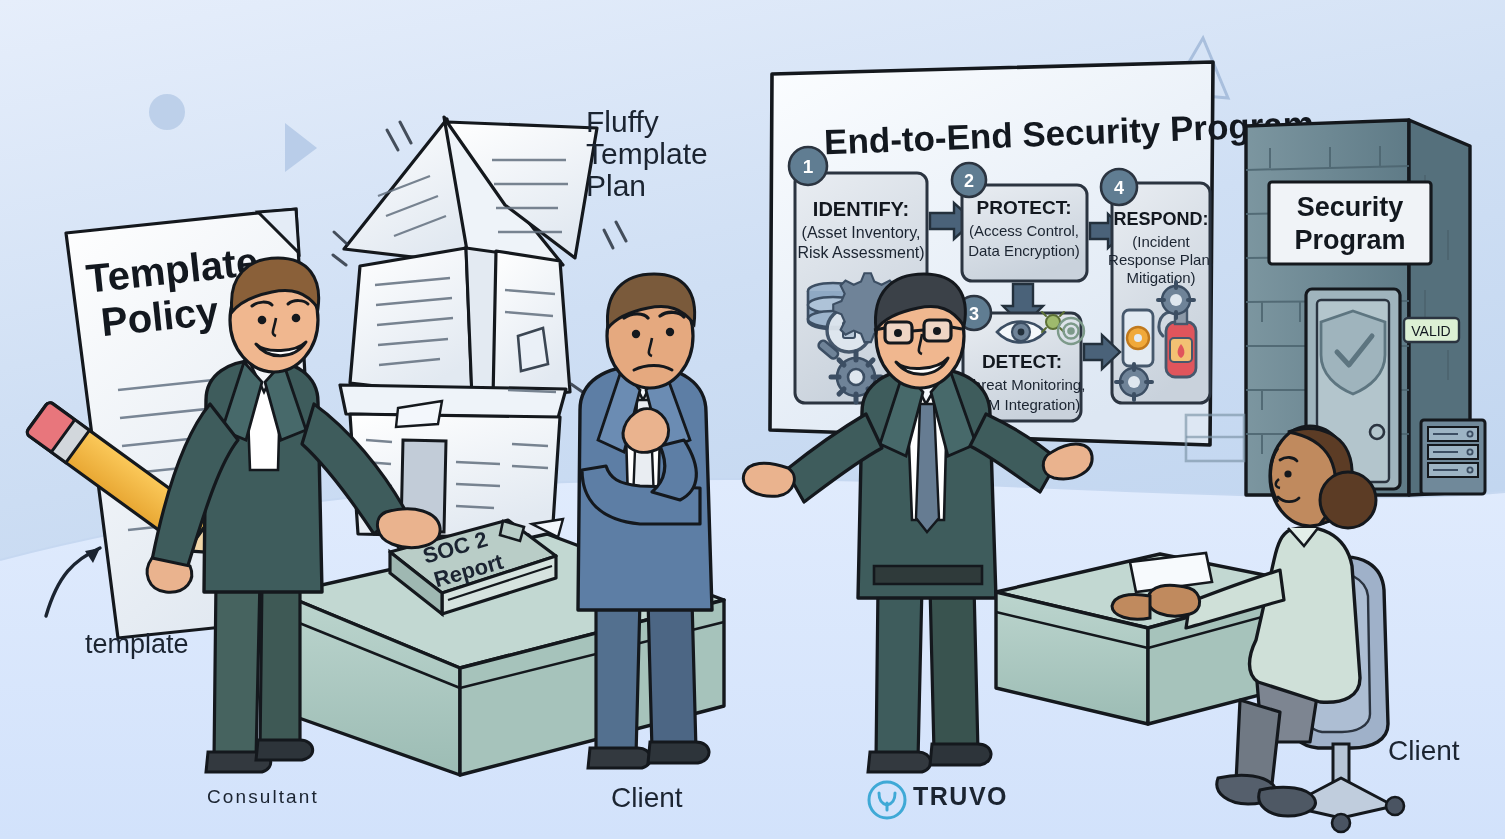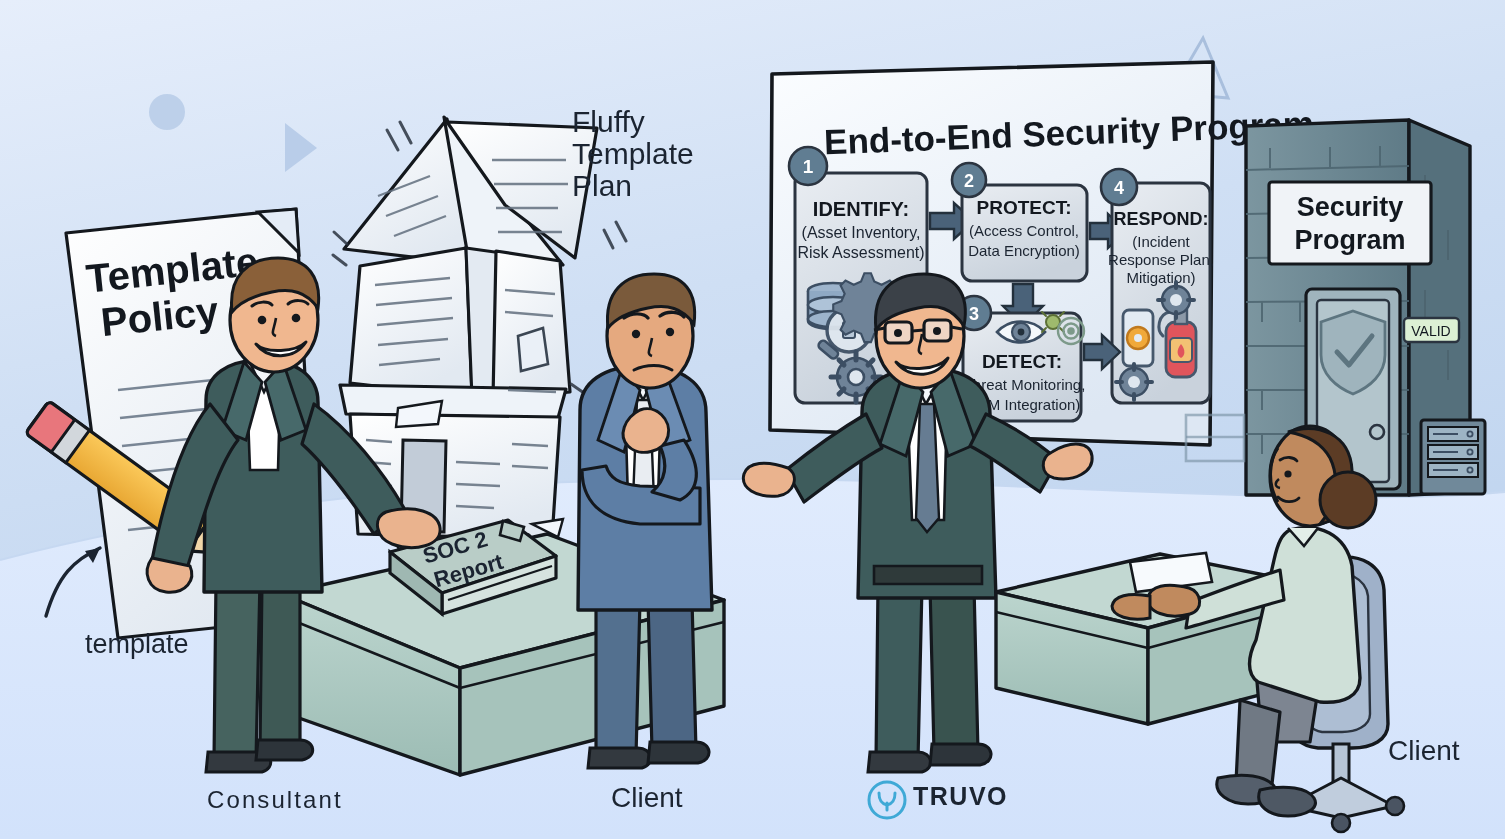--- a/index.html
+++ b/index.html
@@ -5,23 +5,23 @@
   html,body{margin:0;padding:0;}
   body{
     width:1505px;height:839px;overflow:hidden;
     font-family:"Liberation Sans", sans-serif;
     background:#dde8f6;
   }
   #stage{position:relative;width:1505px;height:839px;overflow:hidden;}
   #scene{position:absolute;inset:0;}
   .txt{position:absolute;white-space:pre;}
   
-  .lbl-fluffy{left:572px;top:106px;font-size:30px;line-height:32px;color:#1b2431;font-weight:400;}
+  .lbl-fluffy{left:586px;top:106px;font-size:30px;line-height:32px;color:#1b2431;font-weight:400;}
   .lbl-template{left:85px;top:629px;font-size:27px;color:#1b2431;}
-  .lbl-consultant{left:207px;top:786px;font-size:24px;letter-spacing:2.1px;color:#1b2431;}
+  .lbl-consultant{left:207px;top:786px;font-size:19px;letter-spacing:2.1px;color:#1b2431;}
   .lbl-client1{left:611px;top:782px;font-size:28px;color:#1b2431;}
   .lbl-client2{left:1388px;top:735px;font-size:28px;color:#1b2431;}
   
   .logo-wrap{position:absolute;left:869px;top:784px;display:flex;align-items:center;gap:8px;}
   .logo-text{display:flex;flex-direction:column;line-height:1;gap:35px;}
   .logo-main{font-size:25px;font-weight:700;color:#1b2431;letter-spacing:1.5px;}
   .logo-sub{font-size:13px;font-weight:700;color:#1b2431;letter-spacing:1px;align-self:flex-end;margin-top:2px;text-align:right;}
 </style>
 </head>
 <body>

